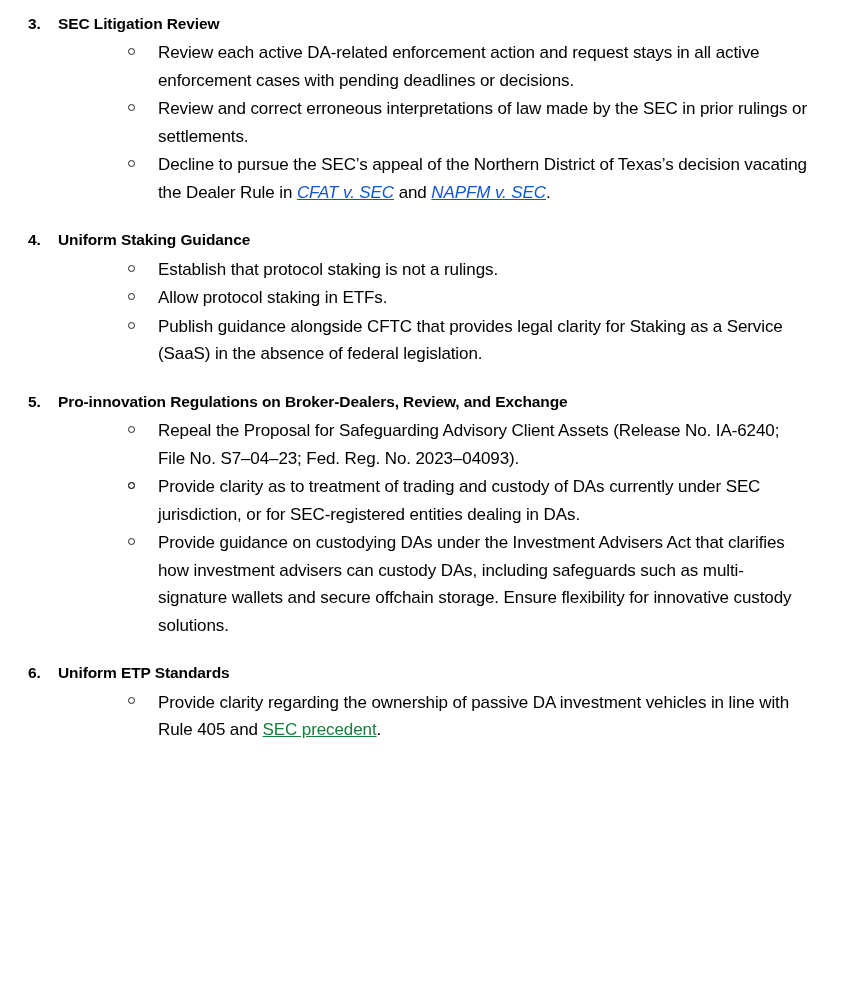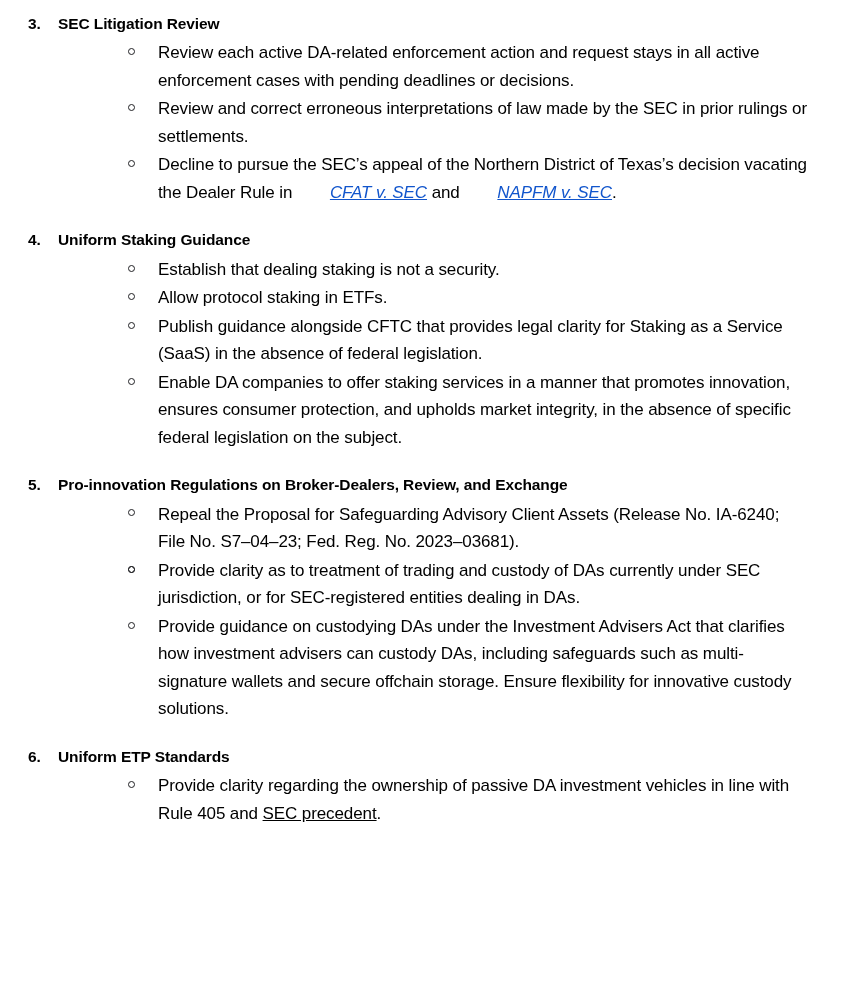--- a/index.html
+++ b/index.html
@@ -59,28 +59,27 @@
     position: absolute;
     left: 100px;
     top: 0.52em;
     width: 7px;
     height: 7px;
     border: 1.4px solid #202124;
     border-radius: 50%;
     box-sizing: border-box;
   }
   .link {
-    color: #000000;
+    color: #15803d;
     text-decoration: underline;
   }
   .italic-link {
     color: #1155cc;
     text-decoration: underline;
     font-style: italic;
-    margin-left: 33px;
   }
 </style>
 </head>
 <body>
 
 <div class="page">
   <div id="sections-root">
       <div class="section">
         <div class="sec-head">
           <span class="sec-num">3.</span>
@@ -91,33 +90,32 @@
           <li><span class="marker"></span><span>Review and correct erroneous interpretations of law made by the SEC in prior rulings or settlements.</span></li>
           <li><span class="marker"></span><span>Decline to pursue the SEC’s appeal of the Northern District of Texas’s decision vacating the Dealer Rule in </span><a class="italic-link" href="#">CFAT v. SEC</a><span> and </span><a class="italic-link" href="#">NAPFM v. SEC</a><span>.</span></li>
         </ul>
       </div>
       <div class="section">
         <div class="sec-head">
           <span class="sec-num">4.</span>
           <span class="sec-title">Uniform Staking Guidance</span>
         </div>
         <ul class="bullets">
-          <li><span class="marker"></span><span>Establish that dealing staking is not a security.</span></li>
+          <li><span class="marker"></span><span>Establish that protocol staking is not a rulings.</span></li>
           <li><span class="marker"></span><span>Allow protocol staking in ETFs.</span></li>
           <li><span class="marker"></span><span>Publish guidance alongside CFTC that provides legal clarity for Staking as a Service (SaaS) in the absence of federal legislation.</span></li>
-          <li><span class="marker"></span><span>Enable DA companies to offer staking services in a manner that promotes innovation, ensures consumer protection, and upholds market integrity, in the absence of specific federal legislation on the subject.</span></li>
         </ul>
       </div>
       <div class="section">
         <div class="sec-head">
           <span class="sec-num">5.</span>
           <span class="sec-title">Pro-innovation Regulations on Broker-Dealers, Review, and Exchange</span>
         </div>
         <ul class="bullets">
-          <li><span class="marker"></span><span>Repeal the Proposal for Safeguarding Advisory Client Assets (Release No. IA-6240; File No. S7–04–23; Fed. Reg. No. 2023–03681).</span></li>
+          <li><span class="marker"></span><span>Repeal the Proposal for Safeguarding Advisory Client Assets (Release No. IA-6240; File No. S7–04–23; Fed. Reg. No. 2023–04093).</span></li>
           <li><span class="marker"></span></li>
           <li><span class="marker"></span><span>Provide clarity as to treatment of trading and custody of DAs currently under SEC jurisdiction, or for SEC-registered entities dealing in DAs.</span></li>
           <li><span class="marker"></span><span>Provide guidance on custodying DAs under the Investment Advisers Act that clarifies how investment advisers can custody DAs, including safeguards such as multi-signature wallets and secure offchain storage. Ensure flexibility for innovative custody solutions.</span></li>
         </ul>
       </div>
       <div class="section">
         <div class="sec-head">
           <span class="sec-num">6.</span>
           <span class="sec-title">Uniform ETP Standards</span>
         </div>

